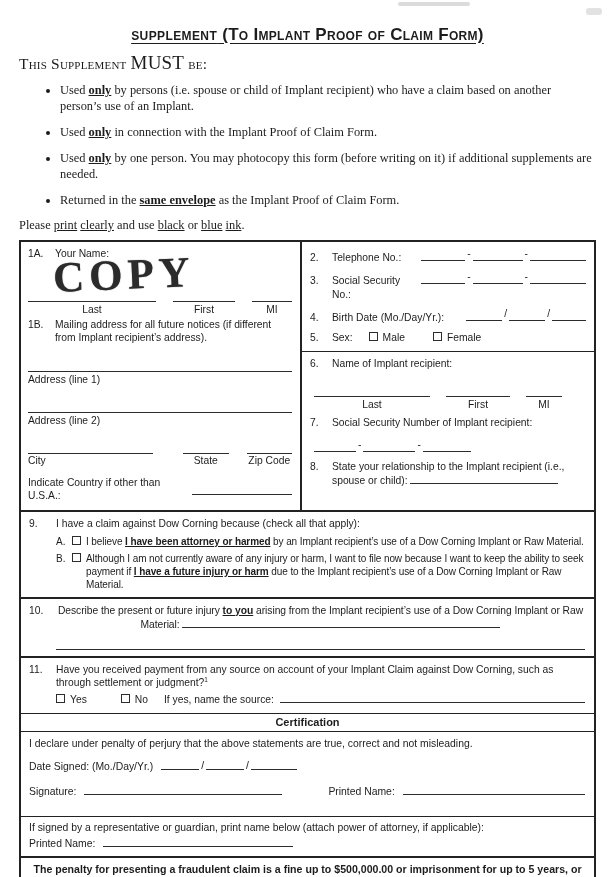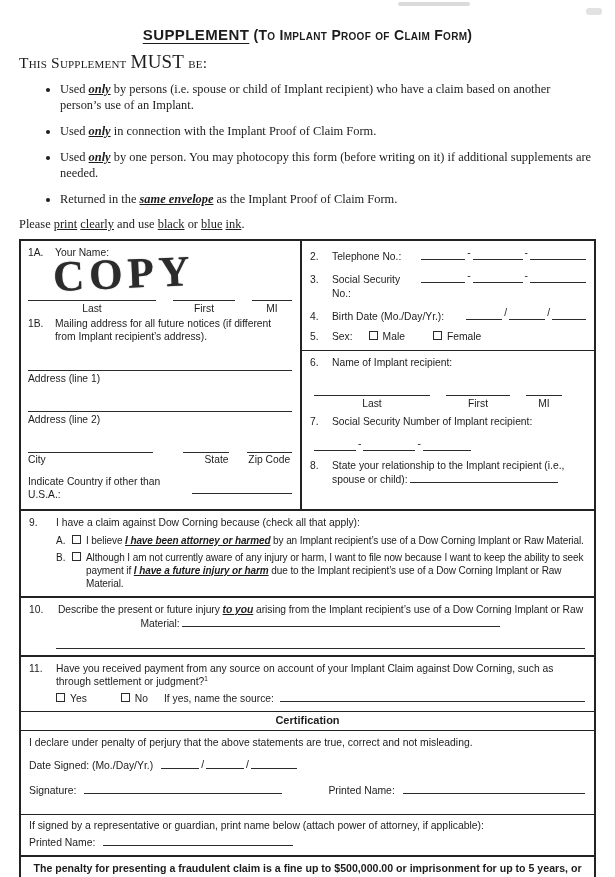--- a/index.html
+++ b/index.html
@@ -6,31 +6,31 @@
   .page{width:615px;height:877px;background:#ffffff;position:relative;overflow:hidden;
         font-family:"Liberation Sans",sans-serif;color:#1c1c1c;box-sizing:border-box;
         padding:26px 19px 0 19px;}
   
   .smudge{position:absolute;background:#cfcfcf;border-radius:3px;}
   .sm1{top:2px;left:398px;width:72px;height:4px;opacity:.75;}
   .sm2{top:8px;left:586px;width:16px;height:7px;opacity:.6;}
 
   
   .title{text-align:center;font-weight:bold;line-height:1.1;}
-  .title .t-main{font-size:15px;text-decoration:underline;text-underline-offset:3px;letter-spacing:.4px;}
-  .title .t-paren{font-size:14px;font-variant:small-caps;text-underline-offset:3px;letter-spacing:.3px;}
+  .title .t-main{font-size:12px;text-decoration:underline;text-underline-offset:3px;letter-spacing:.4px;}
+  .title .t-paren{font-size:17px;font-variant:small-caps;text-decoration:underline;text-underline-offset:3px;letter-spacing:.3px;}
   .mustbe{font-family:"Liberation Serif",serif;font-size:15px;margin-top:7px;letter-spacing:.2px;}
   .mustbe .sc{font-variant:small-caps;font-size:15.5px;}
   .mustbe .mustbig{font-size:19px;}
   ul.bullets{font-family:"Liberation Serif",serif;font-size:12.4px;margin:8px 0 0 0;padding-left:41px;}
   ul.bullets li{margin-bottom:9.5px;line-height:1.32;padding-right:2px;}
   .inknote{font-family:"Liberation Serif",serif;font-size:12.4px;margin:3px 0 7px 0;}
 
   .useg{text-decoration:underline;}
-  .bseg{font-weight:bold;font-style:italic;}
+  .bseg{font-weight:bold;}
   .supseg{vertical-align:super;font-size:.62em;line-height:0;}
 
   
   .formbox{border:2px solid #222;font-size:10.3px;line-height:1.28;}
   .cols{display:flex;}
   .col-left{width:281px;border-right:2px solid #222;padding:5px 8px 4px 7px;position:relative;box-sizing:border-box;}
   .col-right{flex:1;box-sizing:border-box;}
   .rc-top{padding:6px 8px 2px 8px;}
   .rc-bot{border-top:1.5px solid #222;padding:5px 8px 2px 8px;}
 
@@ -128,21 +128,21 @@
         </div>
         <div class="wfield">
           <span class="wline-block"></span>
           <div class="lbl-under">Address (line 2)</div>
         </div>
         <div class="cityrow" style="gap:18px;">
           <div style="width:132px;">
             <span class="wline-block"></span>
             <div>City</div>
           </div>
-          <div style="width:48px;text-align:right;margin-left:12px;">
+          <div style="width:48px;text-align:center;margin-left:12px;">
             <span class="wline-block"></span>
             <div>State</div>
           </div>
           <div style="width:48px;text-align:center;">
             <span class="wline-block"></span>
             <div>Zip Code</div>
           </div>
         </div>
         <div class="countryrow">
           <span>Indicate Country if other than U.S.A.:</span>

